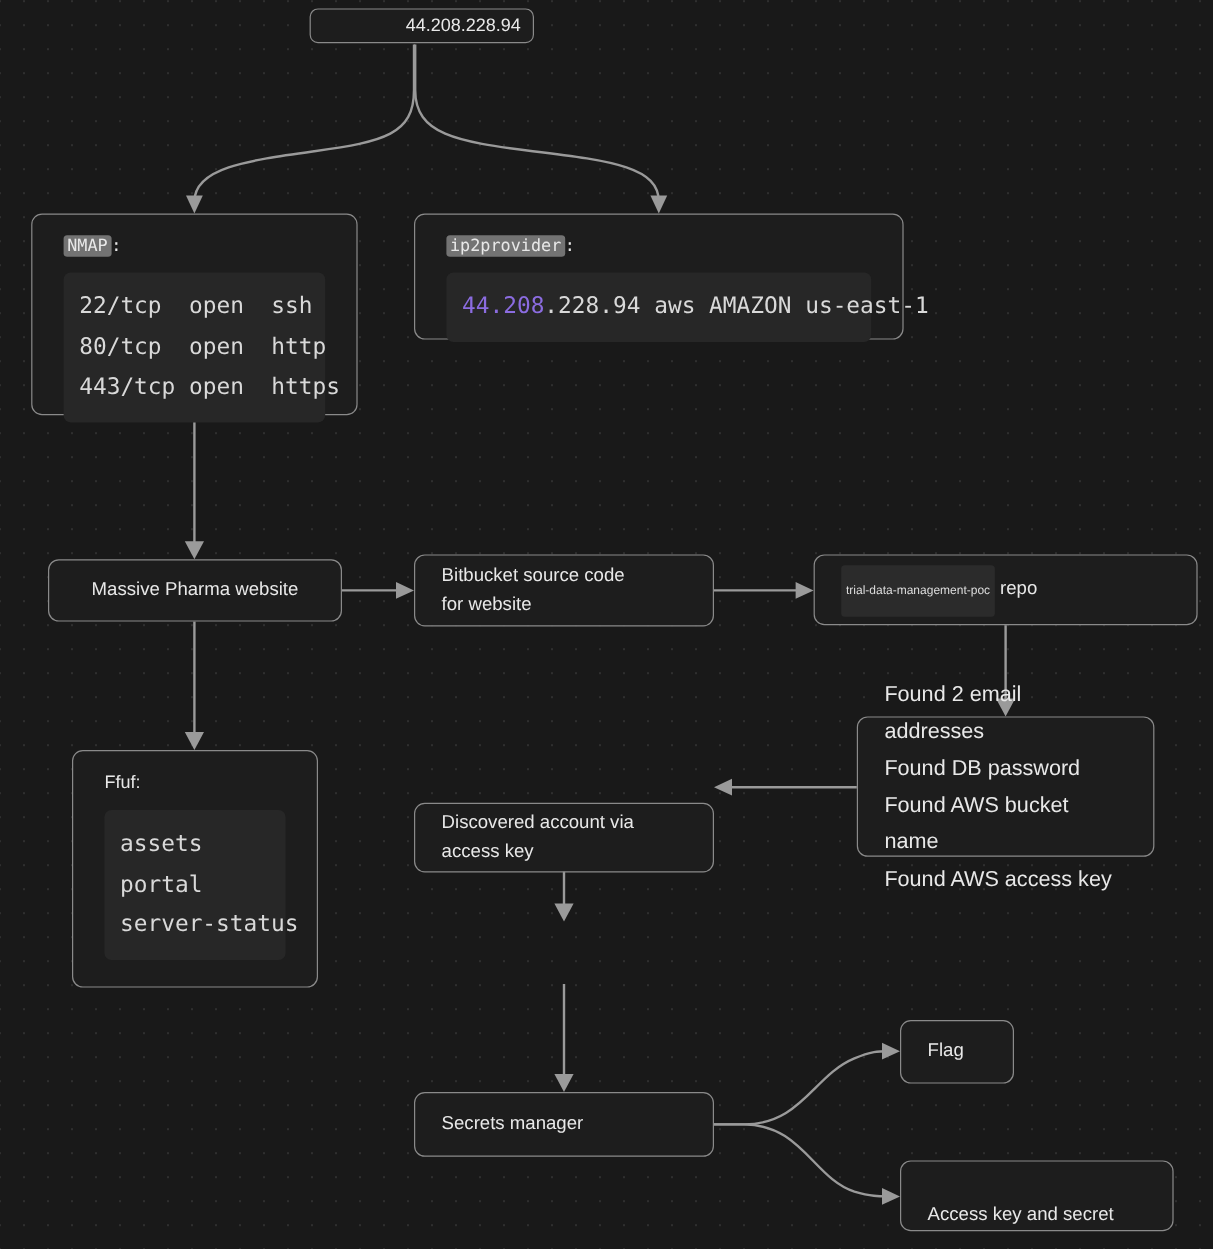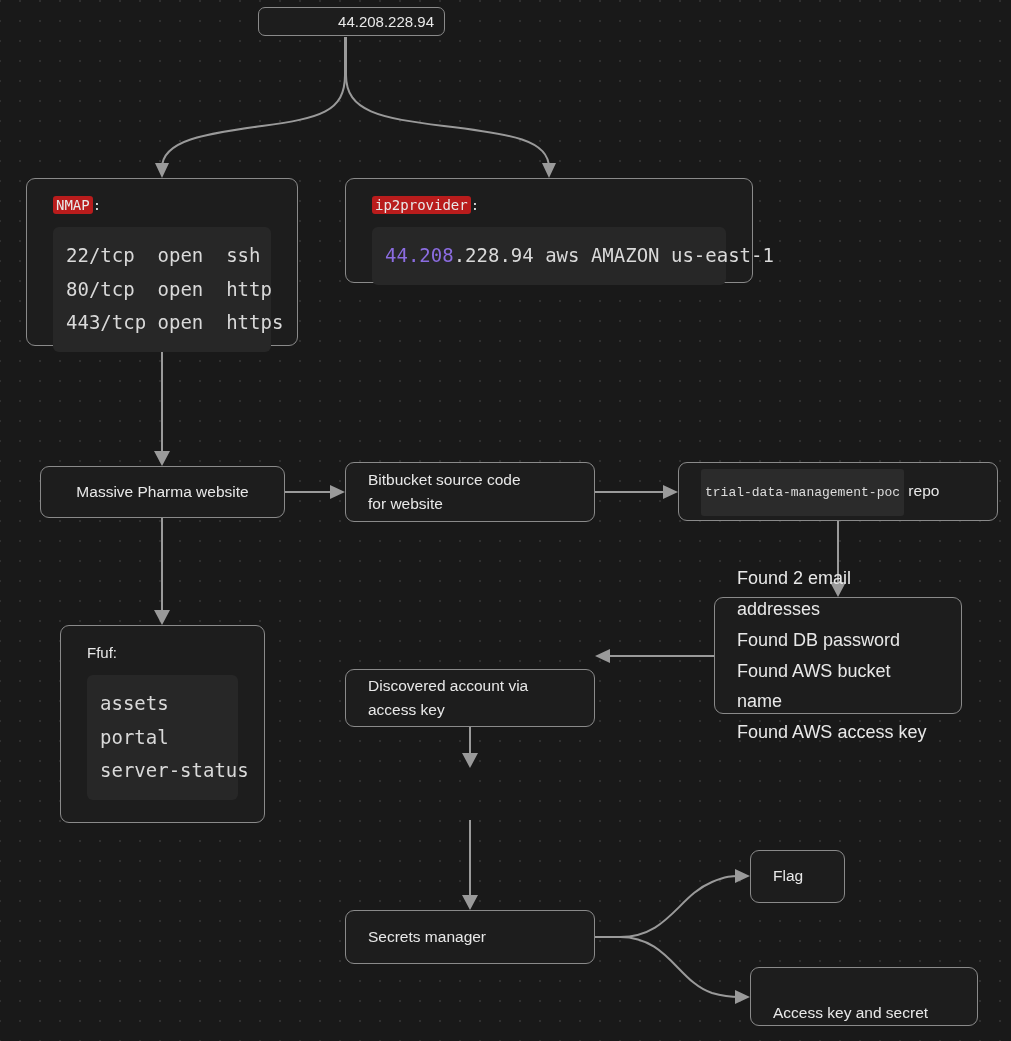--- a/index.html
+++ b/index.html
@@ -62,21 +62,21 @@
     font-size: 15px;
     color: #e8e8e8;
     margin-bottom: 14px;
     display: inline-block;
   }
   .tool-head.mono {
     font-family: "DejaVu Sans Mono", monospace;
     font-size: 14px;
   }
   .code-chip {
-    background: #b91c1c;
+    background: #737373;
     border-radius: 3px;
     padding: 1px 3px;
   }
   .codeblock {
     background: #272727;
     border-radius: 6px;
     padding: 12px 13px;
     font-family: "DejaVu Sans Mono", monospace;
     font-size: 19px;
     line-height: 1.77;
@@ -88,22 +88,22 @@
 
   
   #node-nmap { left: 26px; top: 178px; width: 272px; height: 168px; }
   #node-ip2p { left: 345px; top: 178px; width: 408px; height: 105px; }
   #node-massive { left: 40px; top: 466px; width: 245px; height: 52px; }
   #node-massive .node-label { width: 100%; text-align: center; }
   #node-bitbucket { left: 345px; top: 462px; width: 250px; height: 60px; }
   #node-repo { left: 678px; top: 462px; width: 320px; height: 59px; align-items: flex-start; }
   #node-repo .node-label { font-size: 15.5px; }
   .mono-inline {
-    font-family: Liberation Mono, monospace;
-    font-size: 13px;
+    font-family: Liberation Sans, sans-serif;
+    font-size: 10px;
     background: #2b2b2b;
     border-radius: 3px;
     padding: 16px 4px;
     color: #ddd;
   }
   #node-ffuf { left: 60px; top: 625px; width: 205px; height: 198px; }
   #node-findings { left: 714px; top: 597px; width: 248px; height: 117px; }
   #node-findings .node-label { line-height: 1.72; font-size: 18px; }
   #node-discovered { left: 345px; top: 627px; width: 250px; height: 58px; margin-top: 42px; }
   #node-awsportal { left: 345px; top: 768px; width: 250px; height: 52px; }

